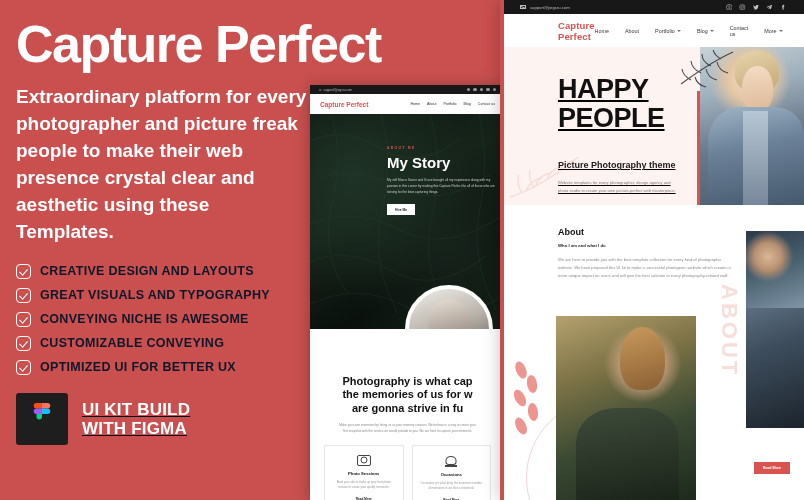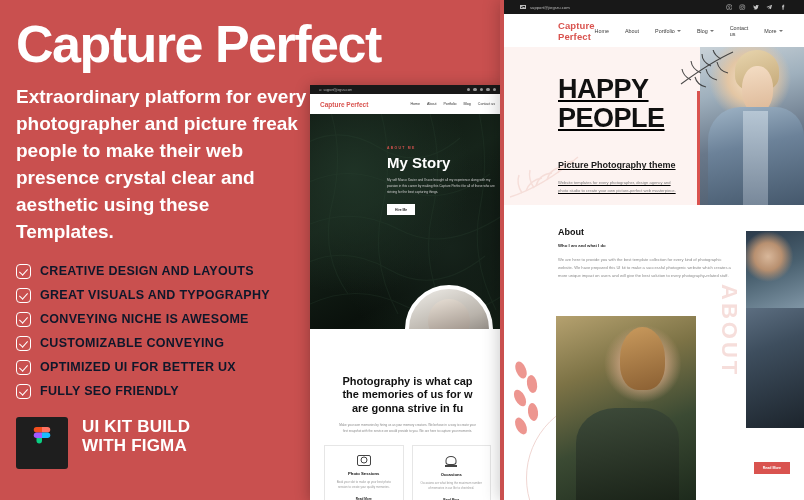--- a/index.html
+++ b/index.html
@@ -30,21 +30,21 @@
     margin-right:9px; flex-shrink:0; position:relative;
   }
   .check-box::after{
     content:""; position:absolute; left:4px; top:2px;
     width:4px; height:7px; border:solid #fff; border-width:0 1.6px 1.6px 0;
     transform:rotate(42deg);
   }
   .feature-text{
     color:#0f172a; font-size:12.5px; font-weight:bold; letter-spacing:0.3px;
   }
-  .figma-badge{ display:flex; margin-top:18px; }
+  .figma-badge{ display:flex; align-items:center; margin-top:18px;text-decoration:underline; }
   .figma-logo{
     width:52px; height:52px; background:#1e1e1e; border-radius:3px;
     display:flex; align-items:center; justify-content:center; flex-shrink:0;
   }
   .figma-text{
     color:#fff; font-size:17px; font-weight:bold; line-height:1.12;
     margin-left:14px; letter-spacing:0.2px;
   }
 
   
@@ -305,24 +305,20 @@
       <span class="feature-text">CONVEYING NICHE IS AWESOME</span>
     </li>
     <li class="feature-item">
       <span class="check-box"></span>
       <span class="feature-text">CUSTOMIZABLE CONVEYING</span>
     </li>
     <li class="feature-item">
       <span class="check-box"></span>
       <span class="feature-text">OPTIMIZED UI FOR BETTER UX</span>
     </li>
-    <li class="feature-item">
-      <span class="check-box"></span>
-      <span class="feature-text">FULLY SEO FRIENDLY</span>
-    </li>
   </ul>
 
   <div class="figma-badge">
     <div class="figma-logo">
       <svg width="22" height="32" viewBox="0 0 22 32">
         <path d="M5.5 0h5.5v5.5H5.5a2.75 2.75 0 0 1 0-5.5z" fill="#f24e1e"></path>
         <path d="M11 0h5.5a2.75 2.75 0 0 1 0 5.5H11z" fill="#ff7262"></path>
         <path d="M11 5.5h5.5a2.75 2.75 0 0 1 0 5.5H11z" fill="#1abcfe"></path>
         <path d="M5.5 5.5H11V11H5.5a2.75 2.75 0 0 1 0-5.5z" fill="#a259ff"></path>
         <path d="M5.5 11H11v2.75a2.75 2.75 0 1 1-5.5 0z" fill="#0acf83"></path>

